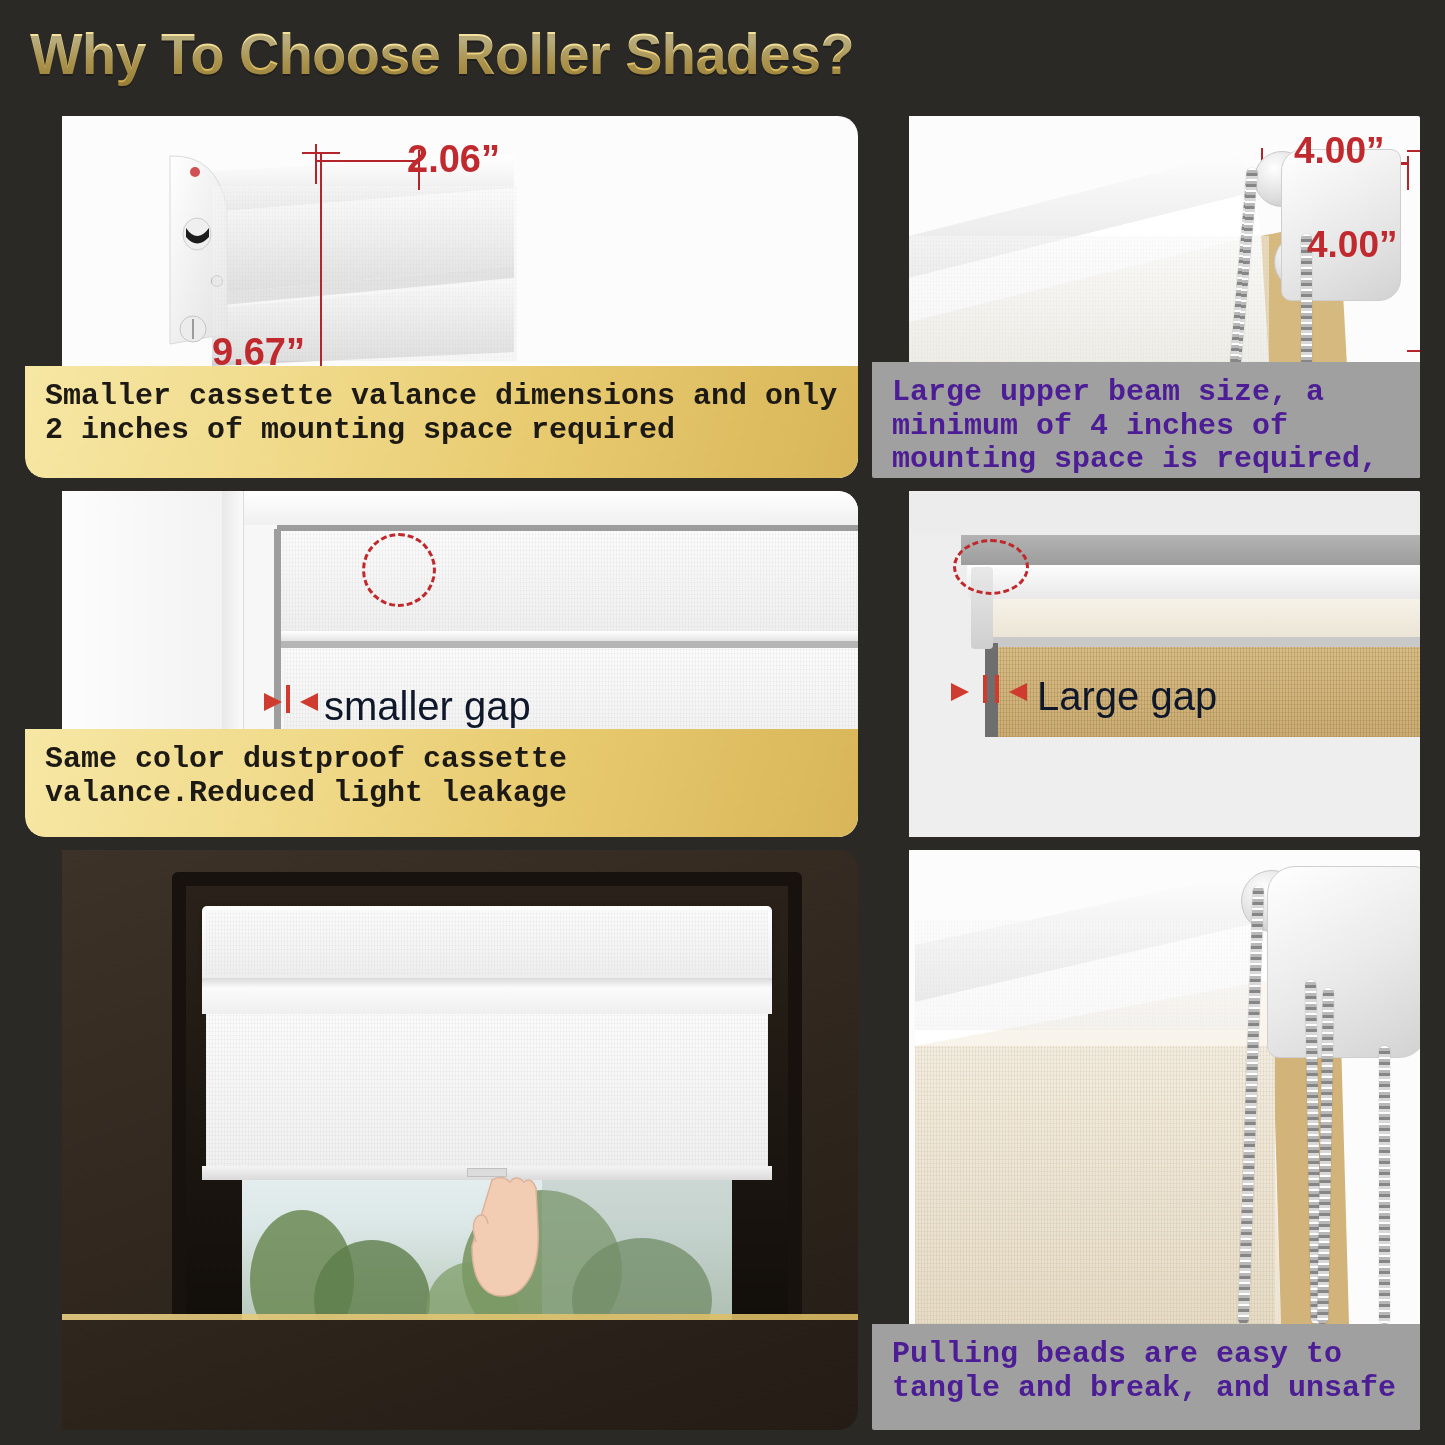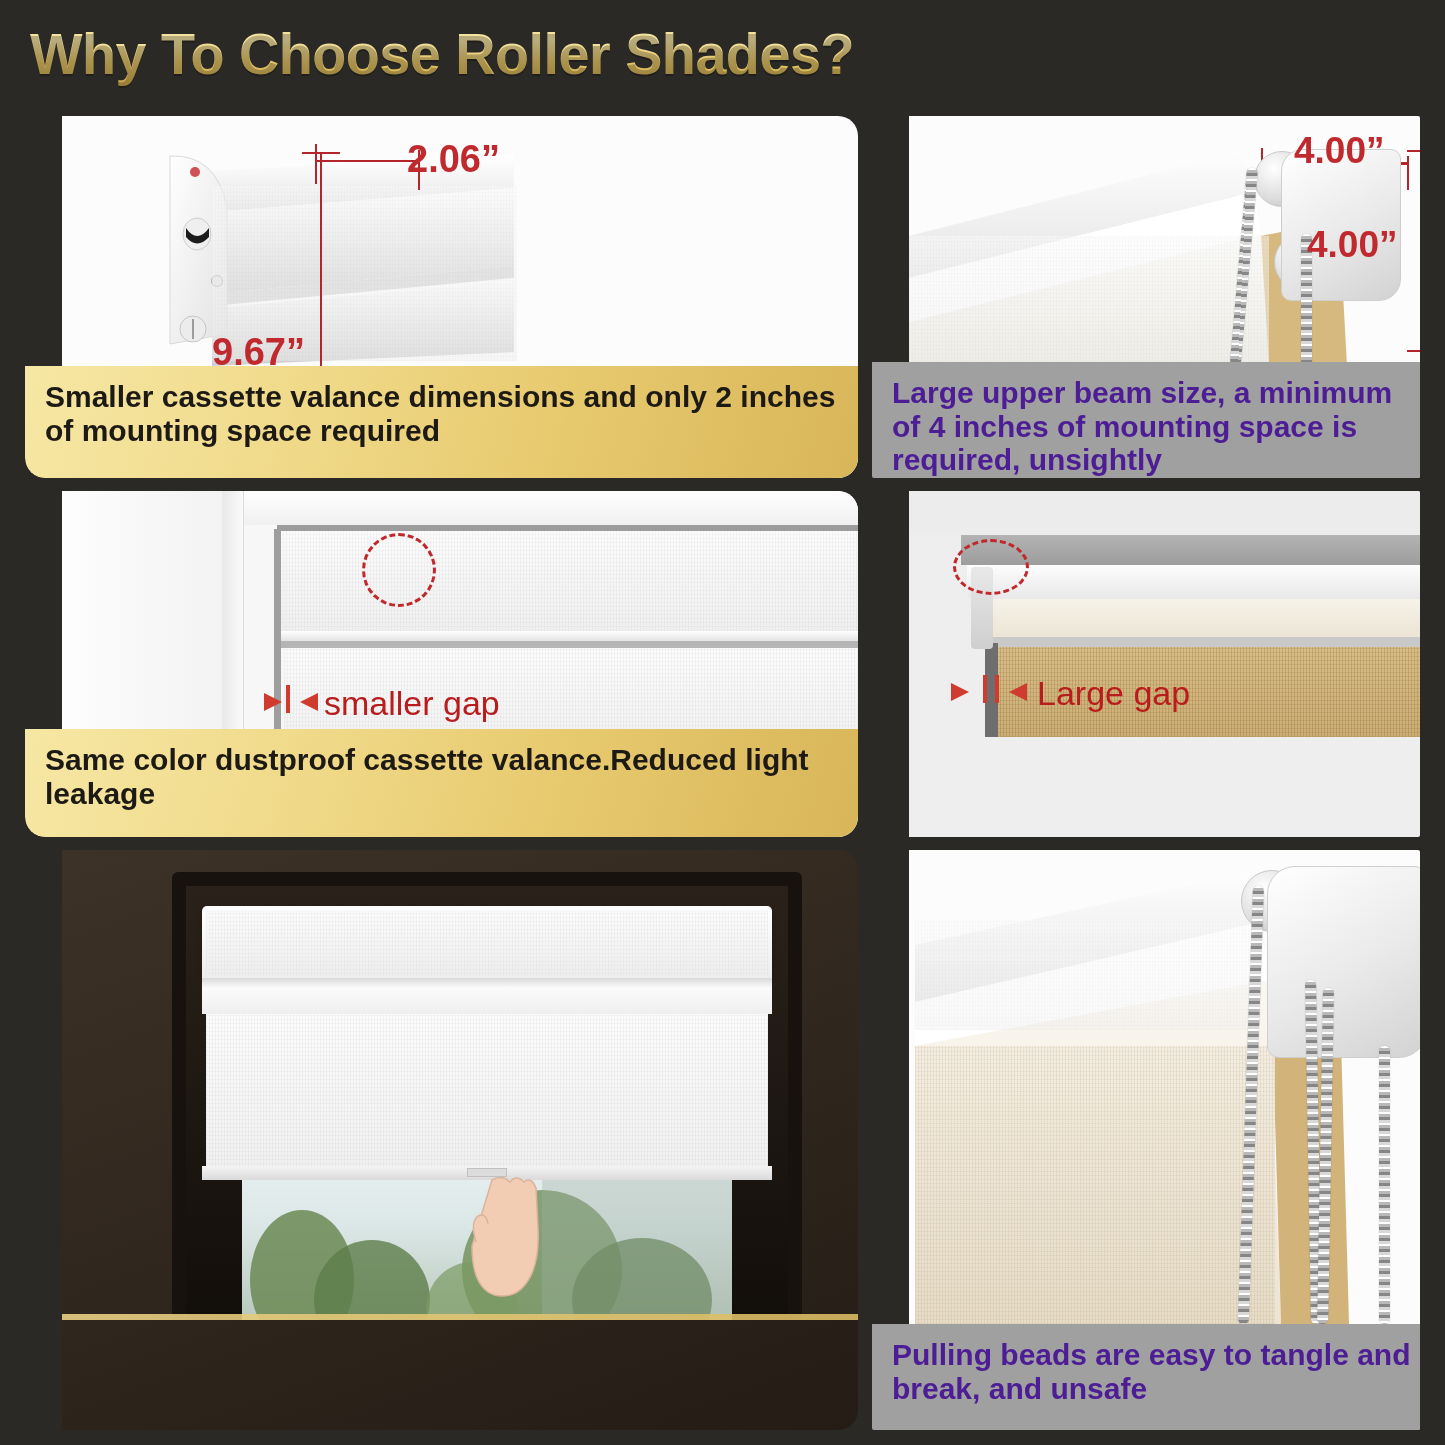--- a/index.html
+++ b/index.html
@@ -39,20 +39,21 @@
   .r3 { top:742px; height:580px; }
 
   .photo { position:absolute; left:0; top:0; right:0; bottom:0; overflow:hidden;margin-left:37px; }
 
   
   .cap {
     position:absolute; left:0; right:0; bottom:0;
     padding:14px 4px 16px 20px;
     font-weight:bold; line-height:1.12;
     z-index:6;
+    font-family:Liberation Mono, monospace;
   }
   .cap.gold {
     background:linear-gradient(105deg,#f6e7a4 0%,#f1dc8e 28%,#e7c96d 65%,#d8b559 100%);
     color:#1d1a15; font-size:30px;
     border-radius:0 0 20px 20px;
   }
   .cap.gray {
     background:#a0a0a0; color:#4c1d95; font-size:30px;
   }
   .cap.gold.r1h { height:112px; }
@@ -89,22 +90,22 @@
   .dimtxt {
     position:absolute; color:#c02a2e; font-weight:bold;
     font-family:"Liberation Sans", sans-serif;
     white-space:nowrap; z-index:7;
   }
   .redcircle {
     position:absolute; border:3px dashed #c0282c; border-radius:50%;
     z-index:7;
   }
   .gaplabel {
-    position:absolute; color:#b91c1c; font-weight:normal;
-    font-size:34px; white-space:nowrap; z-index:7;
+    position:absolute; color:#0f172a; font-weight:normal;
+    font-size:40px; white-space:nowrap; z-index:7;
   }
   .arrowR { position:absolute; width:0;height:0; border-top:9px solid transparent;
             border-bottom:9px solid transparent; border-left:18px solid #cf3b2e; z-index:7;}
   .arrowL { position:absolute; width:0;height:0; border-top:9px solid transparent;
             border-bottom:9px solid transparent; border-right:18px solid #cf3b2e; z-index:7;}
   .gapbar { position:absolute; background:#cf3b2e; width:4px; z-index:7; }
 
   
   .chain {
     position:absolute; width:11px;

